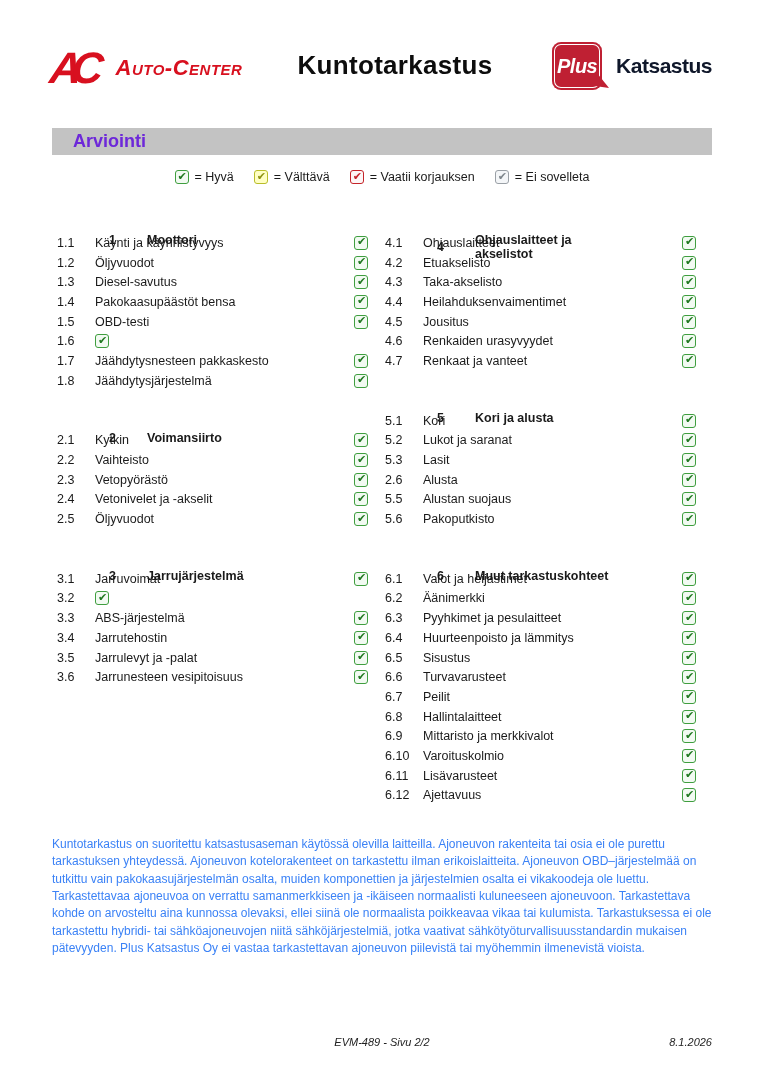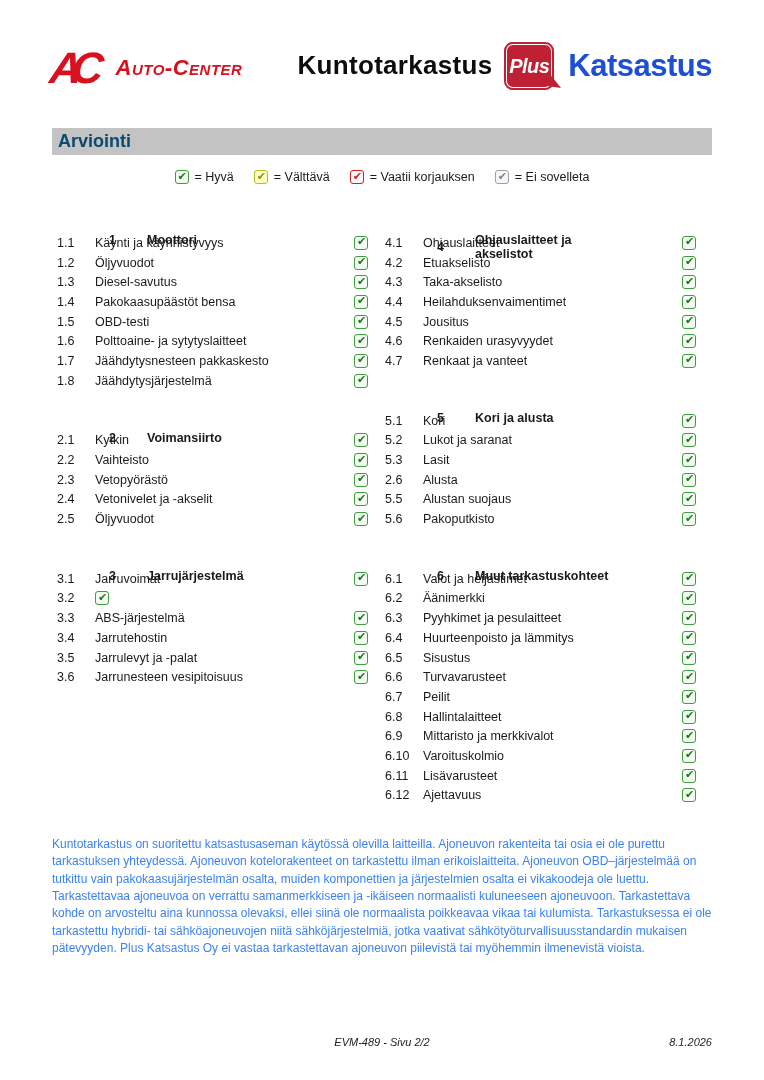--- a/index.html
+++ b/index.html
@@ -16,39 +16,39 @@
     transform: skewX(-6deg); padding-right: 12px;
   }
   .ac-name {
     color: #d8101f; font-weight: 800; font-style: italic;
     font-variant: small-caps; font-size: 22px; margin-left: 10px; letter-spacing: 0.5px;
   }
   .title {
     position: absolute; left: 0; right: 0; top: 50px; text-align: center;
     font-size: 26px; font-weight: bold; color: #0d0d0d; letter-spacing: 0.3px; margin-left: 26px;
   }
-  .logo-plus { position: absolute; right: 52px; top: 42px; display: flex; align-items: center; gap: 12px; }
+  .logo-plus { position: absolute; right: 52px; top: 42px; display: flex; align-items: center; }
   .plus-badge {
     position: relative; width: 50px; height: 48px; background: #bf2033;
     border-radius: 9px; display: flex; align-items: center; justify-content: center;
     box-shadow: inset 0 0 0 2px #bf2033, inset 0 0 0 3px #ffffff;
   }
   .plus-word { color: #ffffff; font-style: italic; font-weight: bold; font-size: 20px; letter-spacing: -0.5px; }
   .plus-tail {
     position: absolute; right: -8px; bottom: 3px; width: 0; height: 0;
     border-left: 14px solid #bf2033; border-top: 13px solid transparent;
     transform: rotate(8deg);
   }
-  .kats-name { color: #1d4ed8; font-weight: bold; font-size: 31px; margin-left: 2px; letter-spacing: -0.5px; }
+  .kats-name { color: #0f172a; font-weight: bold; font-size: 21px; margin-left: 14px; letter-spacing: -0.5px; }
 
   
   .section-bar {
     margin: 33px 52px 0 52px; height: 27px; background: #c3c3c3;
-    display: flex; align-items: center; padding-left: 6px;
-    font-size: 18px; font-weight: bold; color: #0c4a6e;
+    display: flex; align-items: center; padding-left: 21px;
+    font-size: 18px; font-weight: bold; color: #6d28d9;
   }
 
   
   .legend { margin-top: 15px; display: flex; justify-content: center; align-items: center; }
   .legend-item { display: inline-flex; align-items: center; gap: 6px; margin: 0 10px; font-size: 12.5px; }
 
   
   .cbx {
     display: inline-flex; align-items: center; justify-content: center;
     width: 14px; height: 14px; border: 1.6px solid #3f9e3f; border-radius: 3px;
@@ -164,21 +164,20 @@
         </div>
         <div class="row">
           <span class="num">1.5</span>
           <span class="lbl">OBD-testi</span>
           <span class="cbx good">
             <span class="mark">✔</span>
           </span>
         </div>
         <div class="row">
           <span class="num">1.6</span>
-          <span class="lbl">Polttoaine- ja sytytyslaitteet</span>
           <span class="cbx good">
             <span class="mark">✔</span>
           </span>
         </div>
         <div class="row">
           <span class="num">1.7</span>
           <span class="lbl">Jäähdytysnesteen pakkaskesto</span>
           <span class="cbx good">
             <span class="mark">✔</span>
           </span>

